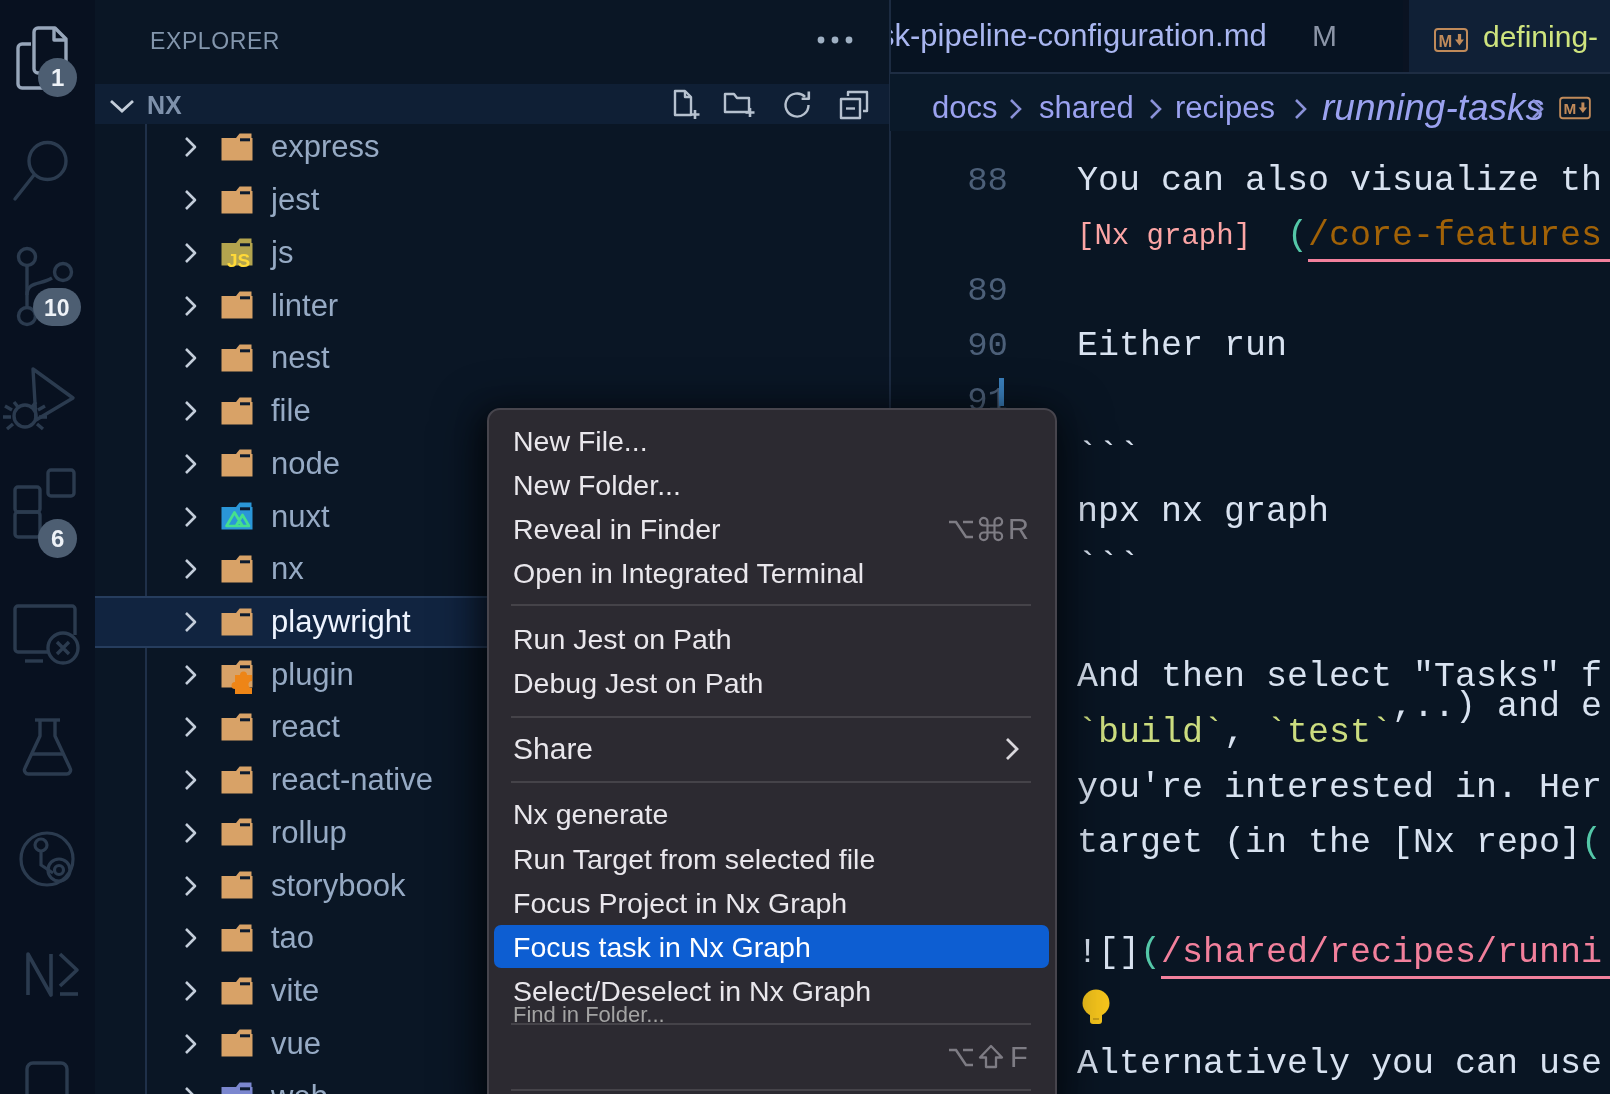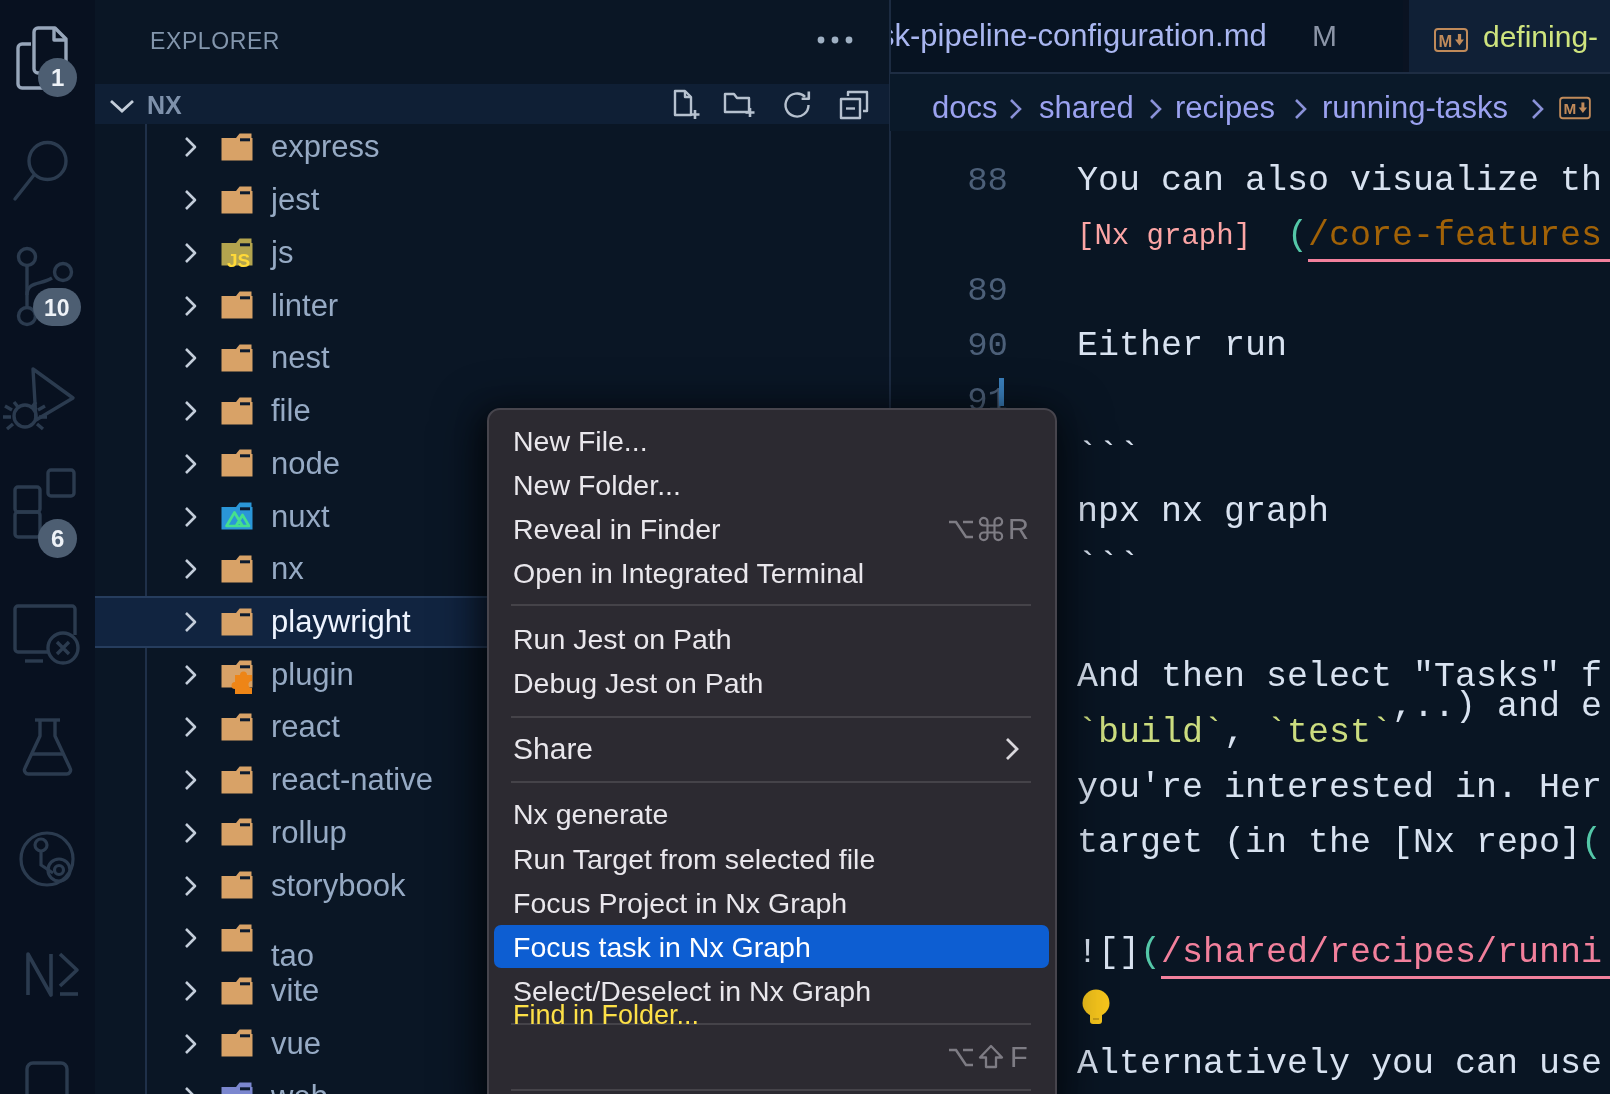--- a/index.html
+++ b/index.html
@@ -268,21 +268,21 @@
   </svg>
 <div class="ct" style="left:271px;top:885.6px;color:#96aac4;font-size:31px;">storybook</div>
 <svg class="abs" style="left:184px;top:927.3px" width="14" height="22" viewBox="0 0 14 22">
 <path d="M2 2 l9 9 l-9 9" fill="none" stroke="#c3cdda" stroke-width="2.6" stroke-linejoin="round"></path>
   </svg>
 <svg class="abs" style="left:220px;top:923.8px" width="34" height="29" viewBox="0 0 34 29">
     <path d="M1.5 5 h31 v22.5 h-31 z" fill="#d8a267"></path>
     <path d="M16 5 l3.6 -4.6 h11.9 v4.6 z" fill="#d8a267"></path>
     <path d="M20 6.8 h10" stroke="#0d1b2f" stroke-width="3"></path>
   </svg>
-<div class="ct" style="left:271px;top:938.3px;color:#96aac4;font-size:31px;margin-top:18px;">tao</div>
+<div class="ct" style="left:271px;top:938.3px;color:#96aac4;font-size:31px;">tao</div>
 <svg class="abs" style="left:184px;top:980.1px" width="14" height="22" viewBox="0 0 14 22">
 <path d="M2 2 l9 9 l-9 9" fill="none" stroke="#c3cdda" stroke-width="2.6" stroke-linejoin="round"></path>
   </svg>
 <svg class="abs" style="left:220px;top:976.6px" width="34" height="29" viewBox="0 0 34 29">
     <path d="M1.5 5 h31 v22.5 h-31 z" fill="#d8a267"></path>
     <path d="M16 5 l3.6 -4.6 h11.9 v4.6 z" fill="#d8a267"></path>
     <path d="M20 6.8 h10" stroke="#0d1b2f" stroke-width="3"></path>
   </svg>
 <div class="ct" style="left:271px;top:991.1px;color:#96aac4;font-size:31px;">vite</div>
 <svg class="abs" style="left:184px;top:1032.8px" width="14" height="22" viewBox="0 0 14 22">
@@ -317,21 +317,21 @@
     <text x="4.5" y="20.5" font-size="16.5" font-weight="bold" font-family="Liberation Sans" fill="#c08a5a">M</text>
     <path d="M25.5 8 v7.5" stroke="#c08a5a" stroke-width="3.2" fill="none"></path>
     <path d="M21 13.5 l4.5 6 l4.5 -6 z" fill="#c08a5a"></path>
   </svg>
 <div class="ct" style="left:1483px;top:37px;color:#cfe47e;font-size:30px;">defining-</div>
 <div class="abs" style="left:890px;top:72px;width:720px;height:2px;background:#1e2d43;"></div>
 <div class="abs" style="left:890px;top:74px;width:720px;height:57px;background:#0a1929;"></div>
 <div class="ct" style="left:932px;top:108px;color:#9ba2f0;font-size:31px;">docs</div>
 <div class="ct" style="left:1039px;top:108px;color:#9ba2f0;font-size:31px;">shared</div>
 <div class="ct" style="left:1175px;top:108px;color:#9ba2f0;font-size:31px;">recipes</div>
-<div class="ct" style="left:1322px;top:108px;color:#9ba2f0;font-size:31px;">running-tasks</div>
+<div class="ct" style="left:1322px;top:108px;color:#9ba2f0;font-size:37px;font-style:italic;">running-tasks</div>
 <svg class="abs" style="left:1008px;top:97px" width="16" height="24" viewBox="0 0 16 24">
 <path d="M3 3 l9 9 l-9 9" fill="none" stroke="#8a91d8" stroke-width="2.6"></path>
   </svg>
 <svg class="abs" style="left:1148px;top:97px" width="16" height="24" viewBox="0 0 16 24">
 <path d="M3 3 l9 9 l-9 9" fill="none" stroke="#8a91d8" stroke-width="2.6"></path>
   </svg>
 <svg class="abs" style="left:1293px;top:97px" width="16" height="24" viewBox="0 0 16 24">
 <path d="M3 3 l9 9 l-9 9" fill="none" stroke="#8a91d8" stroke-width="2.6"></path>
   </svg>
 <svg class="abs" style="left:1530px;top:97px" width="16" height="24" viewBox="0 0 16 24">
@@ -396,20 +396,20 @@
 <path d="M3 2 l10 10 l-10 10" fill="none" stroke="#d9d7dc" stroke-width="2.8"></path>
   </svg>
 <div class="abs" style="left:511px;top:781px;width:520px;height:2px;background:#454349;"></div>
 <div class="ct" style="left:513px;top:814px;color:#e9e7ec;font-size:28.5px;">Nx generate</div>
 <div class="ct" style="left:513px;top:858.5px;color:#e9e7ec;font-size:28.5px;">Run Target from selected file</div>
 <div class="ct" style="left:513px;top:902.5px;color:#e9e7ec;font-size:28.5px;">Focus Project in Nx Graph</div>
 <div class="abs" style="left:494px;top:925.0px;width:555px;height:43px;background:#0d5ed2;border-radius:7px;"></div>
 <div class="ct" style="left:513px;top:946.5px;color:#ffffff;font-size:28.5px;">Focus task in Nx Graph</div>
 <div class="ct" style="left:513px;top:990.5px;color:#e9e7ec;font-size:28.5px;">Select/Deselect in Nx Graph</div>
 <div class="abs" style="left:511px;top:1023px;width:520px;height:2px;background:#454349;"></div>
-<div class="ct" style="left:513px;top:1015px;color:#fde047;font-size:27px;">Find in Folder...</div>
+<div class="ct" style="left:513px;top:1015px;color:#a3a3a3;font-size:22px;">Find in Folder...</div>
 <svg class="abs" style="left:948px;top:1045px" width="26" height="24" viewBox="0 0 26 24">
     <path d="M1 5 h7 l10 15 h7 M15 5 h10" fill="none" stroke="#7e7c84" stroke-width="2.5"></path>
   </svg>
 <svg class="abs" style="left:978px;top:1044px" width="26" height="26" viewBox="0 0 26 26">
     <path d="M13 2 L24 13.5 H18 V23 H8 V13.5 H2 Z" fill="none" stroke="#7e7c84" stroke-width="2.3" stroke-linejoin="round"></path>
   </svg>
 <div class="ct" style="left:1010px;top:1057px;color:#7e7c84;font-size:29px;">F</div>
 <div class="abs" style="left:511px;top:1089px;width:520px;height:2px;background:#454349;"></div>
 </body></html>

